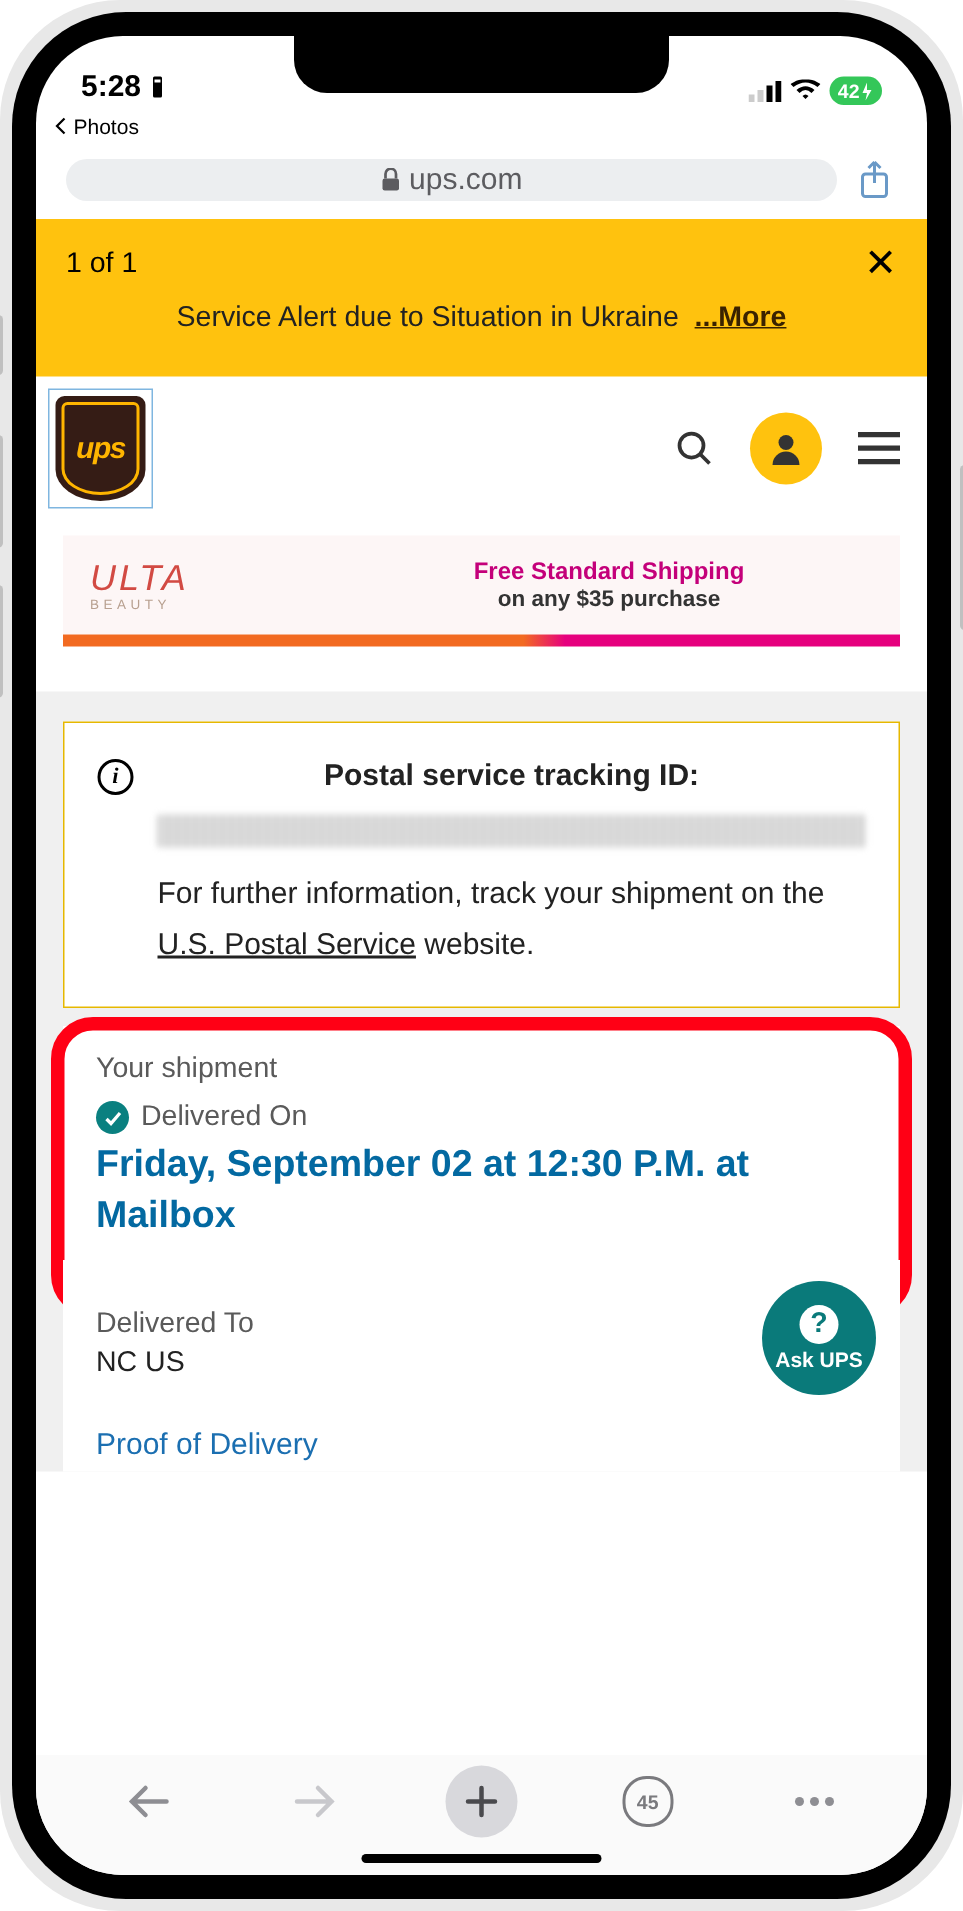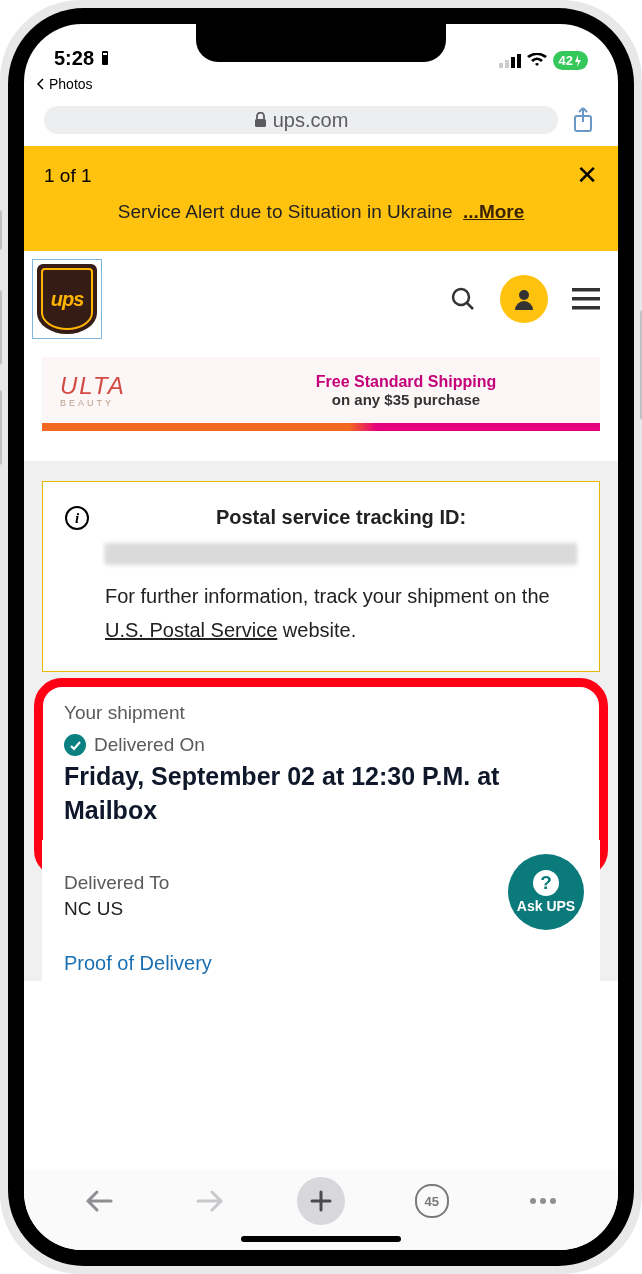--- a/index.html
+++ b/index.html
@@ -73,21 +73,21 @@
 .info-text { font-size: 20px; color: #222; line-height: 1.7; }
 .info-text a { color: #222; text-decoration: underline; }
 
 .ship-box { background: #fff; margin-top: 12px; padding: 18px 22px 12px; position: relative; }
 .red-ring { position: absolute; top: -6px; left: -8px; right: -8px; height: 200px; border: 9px solid #ff0015; border-radius: 28px; pointer-events: none; }
 .ship-label { color: #5a5a5a; font-size: 19px; }
 .ship-id { color: #222; font-size: 19px; margin-top: 2px; letter-spacing: 0.4px; }
 .ship-status-row { display: flex; align-items: center; gap: 8px; margin-top: 10px; }
 .check-badge { width: 22px; height: 22px; border-radius: 50%; background: #0a8080; display: flex; align-items: center; justify-content: center; }
 .status-label { color: #5a5a5a; font-size: 19px; }
-.ship-when { color: #0f172a; font-size: 25px; font-weight: 700; line-height: 1.35; margin-top: 4px; }
+.ship-when { color: #0369a1; font-size: 25px; font-weight: 700; line-height: 1.35; margin-top: 4px; }
 
 .deliv-to { background: #fff; padding: 32px 22px 20px; position: relative; }
 .deliv-label { color: #5a5a5a; font-size: 19px; }
 .deliv-val { color: #222; font-size: 19px; margin-top: 4px; }
 .ask-ups { position: absolute; right: 16px; top: 14px; width: 76px; height: 76px; border-radius: 50%; background: #0a7a7a; display: flex; flex-direction: column; align-items: center; justify-content: center; color: #fff; }
 .ask-ups .q { width: 26px; height: 26px; border-radius: 50%; background: #fff; color: #0a7a7a; font-weight: 900; font-size: 19px; display: flex; align-items: center; justify-content: center; }
 .ask-ups .t { font-size: 14px; font-weight: 700; margin-top: 2px; }
 
 .proof { background: #fff; padding: 12px 22px 6px; color: #1b6fb1; font-size: 20px; }
 

